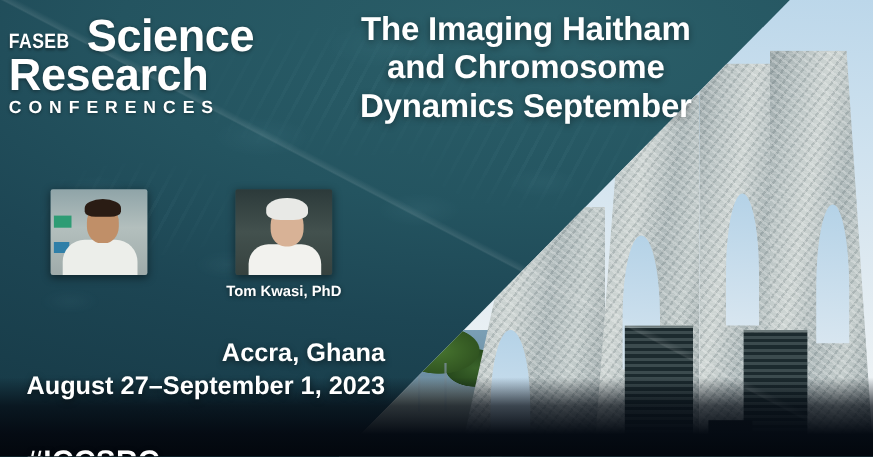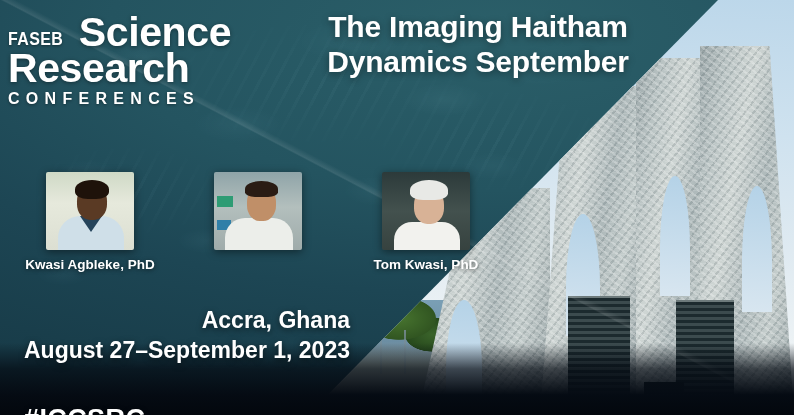--- a/index.html
+++ b/index.html
@@ -296,35 +296,27 @@
       <div class="logo-row1">
         <span class="faseb">FASEB</span>
         <span class="science">Science</span>
       </div>
       <div class="research">Research</div>
       <div class="conferences">CONFERENCES</div>
     </div>
 
     <div class="title">
       <div>The Imaging Haitham</div>
+      <div>and Chromosome</div>
       <div>Dynamics September</div>
     </div>
 
 
     <div class="org-list">
 
-      <div class="org">
-        <div class="org-photo p1">
-          <div class="body"></div>
-            <div class="collar"></div>
-            <div class="face"></div>
-            <div class="hair"></div>
-        </div>
-        <div class="org-name">Kwasi Agbleke, PhD</div>
-      </div>
 
       <div class="org">
         <div class="org-photo p2">
           <div class="sign"></div>
             <div class="sign2"></div>
           <div class="body"></div>
             <div class="face"></div>
             <div class="hair"></div>
         </div>
       </div>

